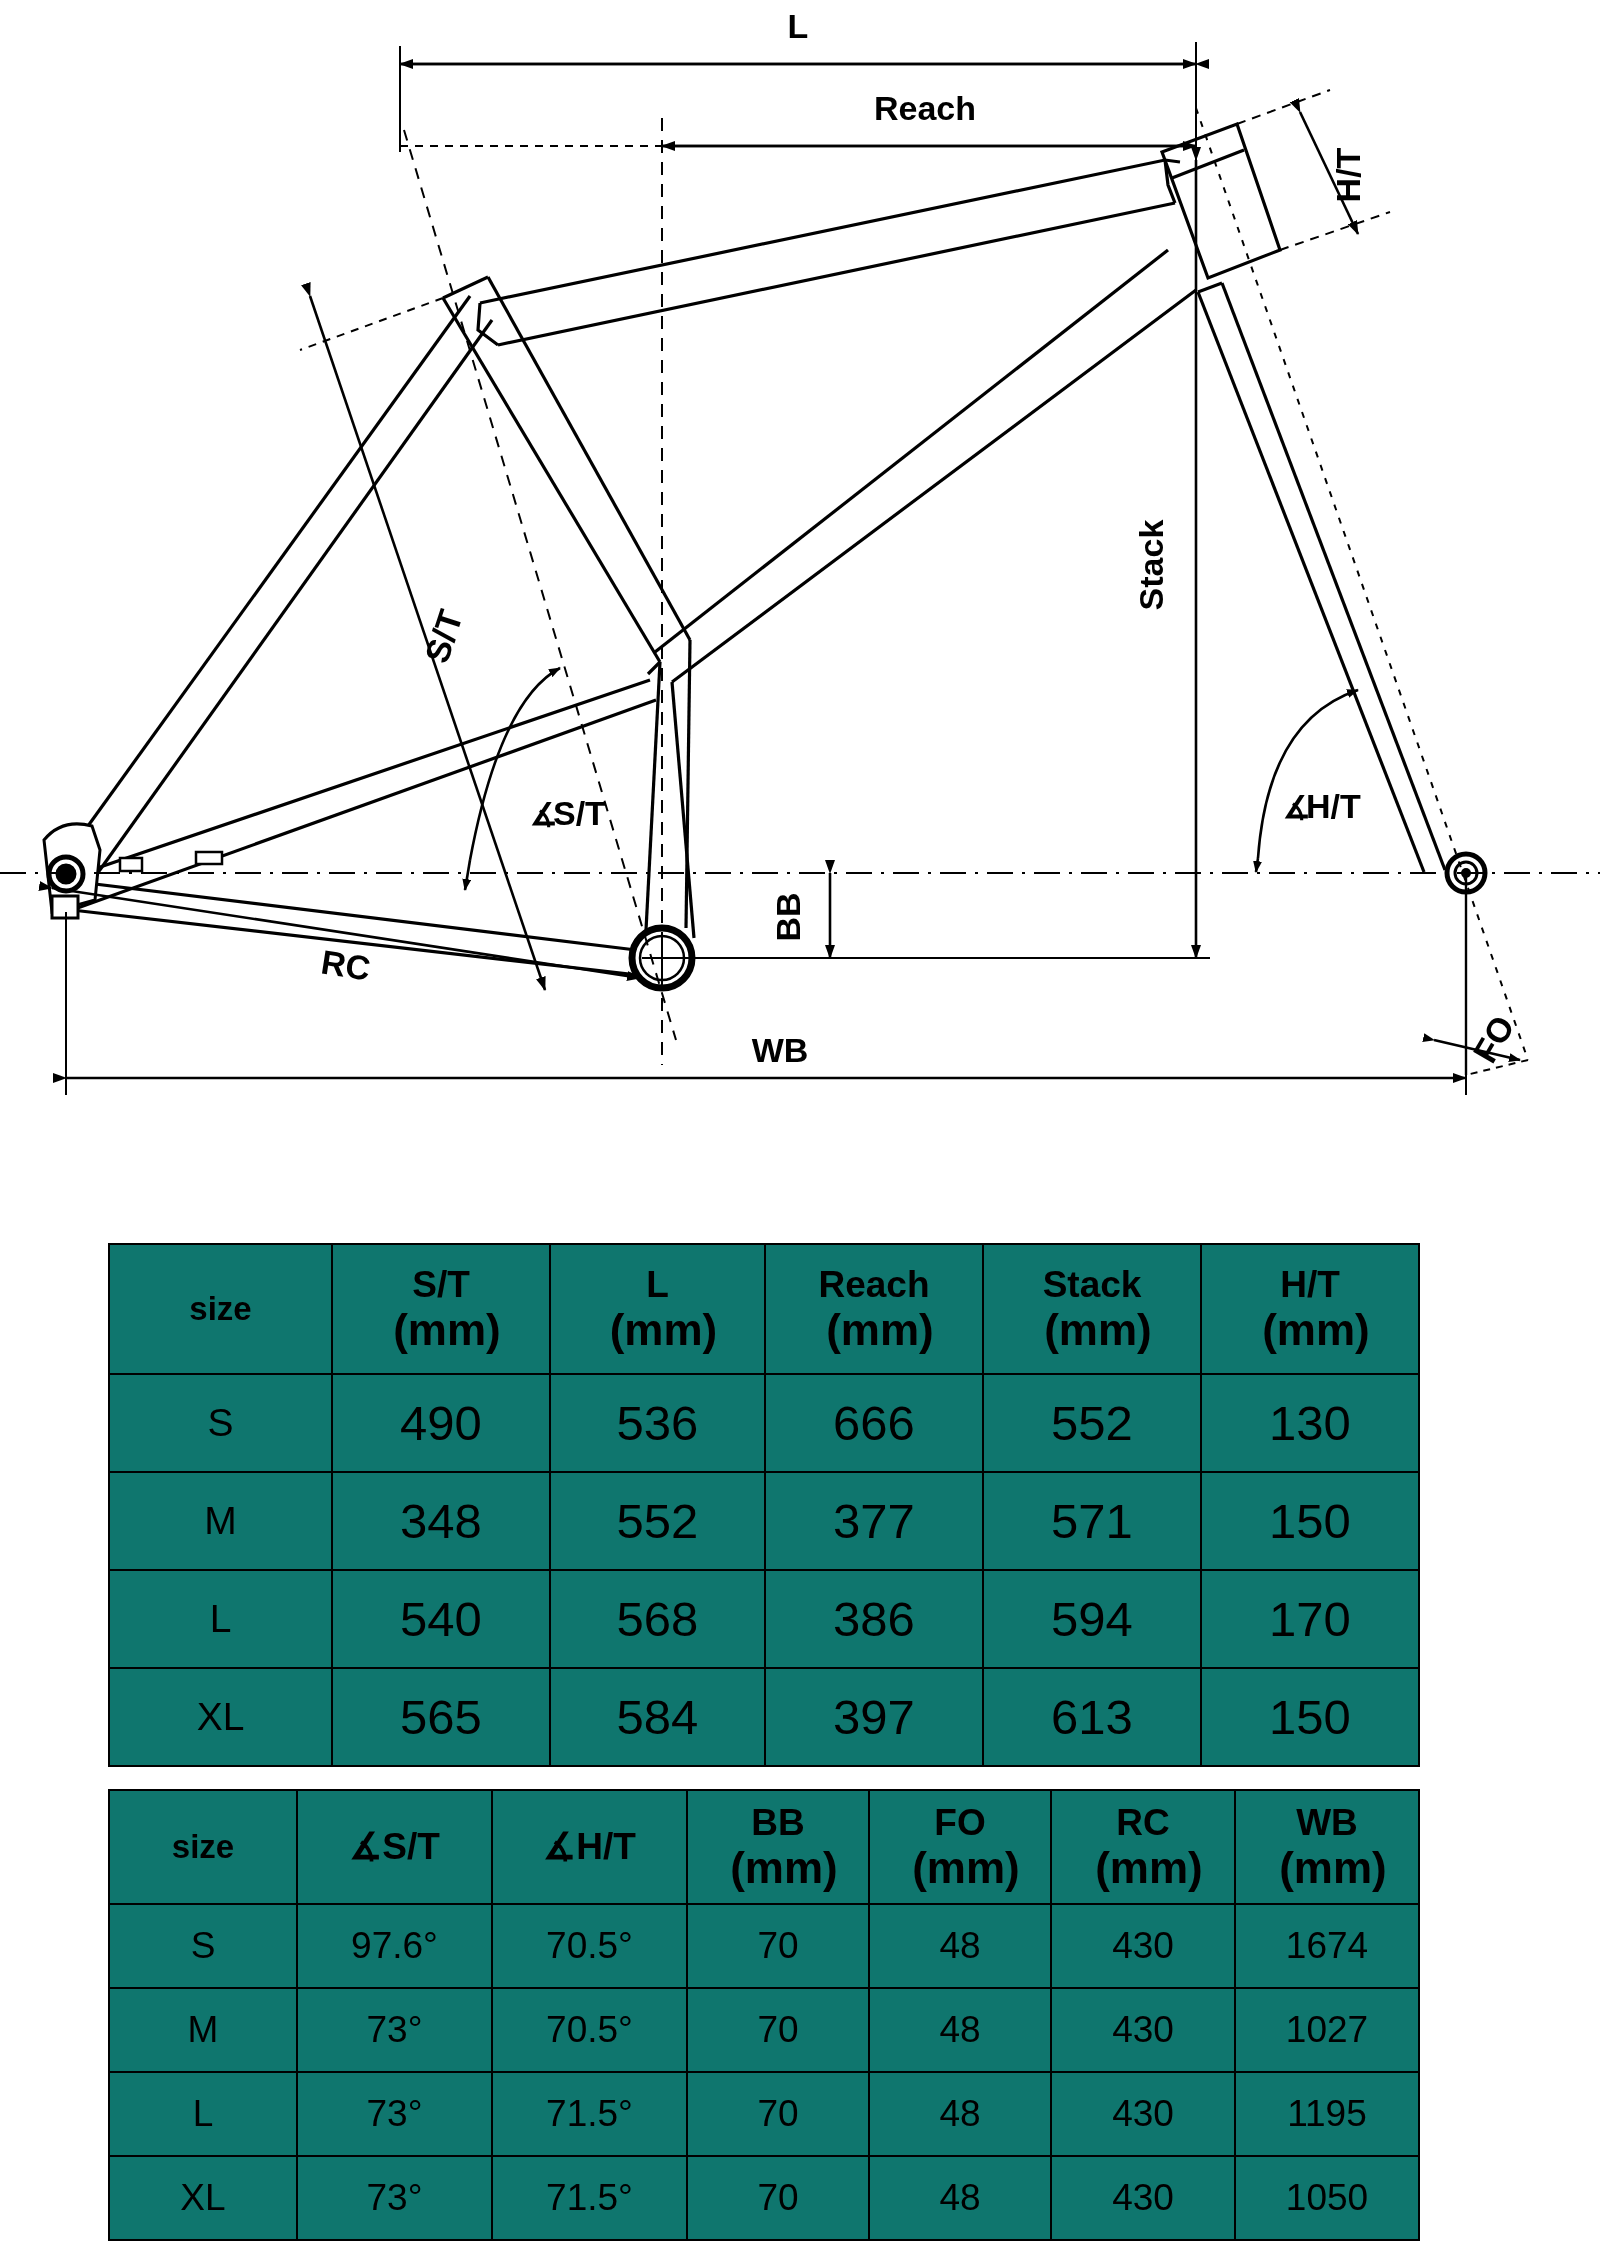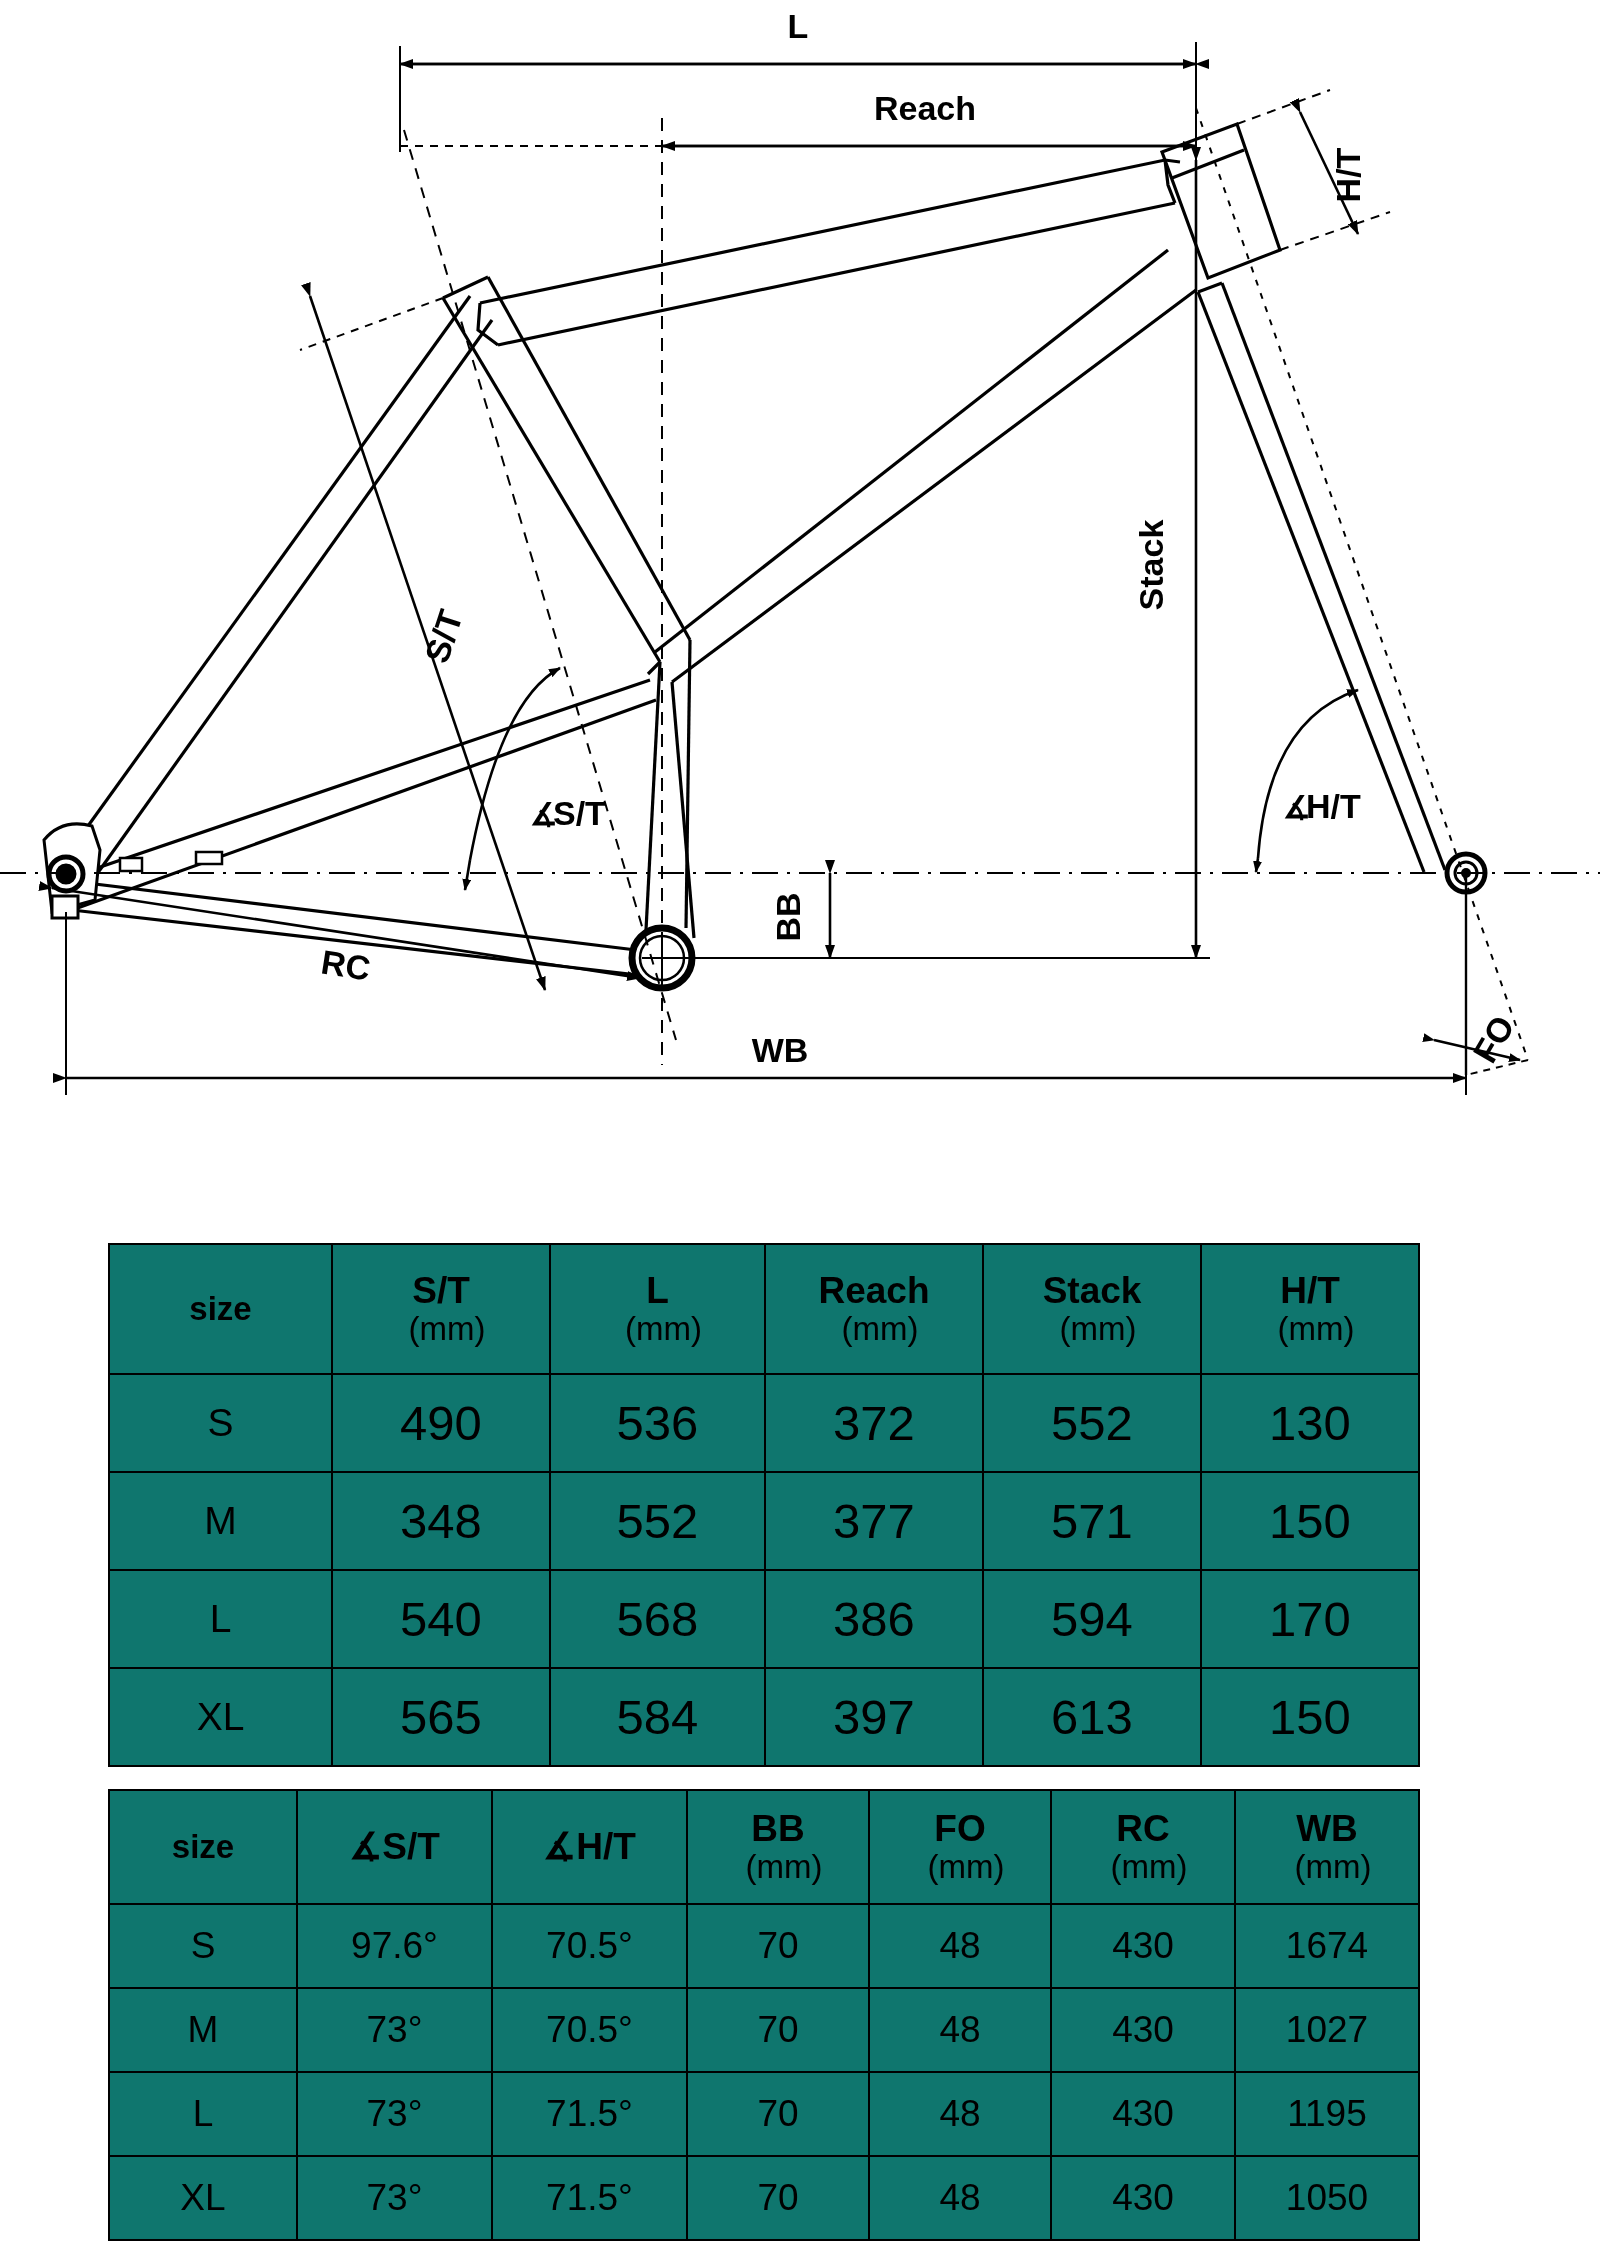--- a/index.html
+++ b/index.html
@@ -59,22 +59,22 @@
     padding: 0;
   }
   .geo-table .hdr {
     font-weight: bold;
     font-size: 37px;
     line-height: 1.12;
     height: 128px;
   }
   .geo-table .hdr .unit {
     display: block;
-    font-weight: normal;
-    font-size: 33px;
+    font-weight: bold;
+    font-size: 44px;
     margin-left: 12px;
   }
   .geo-table .hdr.size-hdr {
     font-size: 33px;
   }
   .geo-table .cell {
     font-size: 49px;
     font-weight: normal;
     height: 96px;
   }
@@ -291,21 +291,21 @@
         <span>H/T</span>
         <span class="unit">(mm)</span>
       </th>
     </tr>
   </thead>
   <tbody>
     <tr>
       <td class="cell size-cell">S</td>
       <td class="cell">490</td>
       <td class="cell">536</td>
-      <td class="cell">372</td>
+      <td class="cell">666</td>
       <td class="cell">552</td>
       <td class="cell">130</td>
     </tr>
     <tr>
       <td class="cell size-cell">M</td>
       <td class="cell">348</td>
       <td class="cell">552</td>
       <td class="cell">377</td>
       <td class="cell">571</td>
       <td class="cell">150</td>

